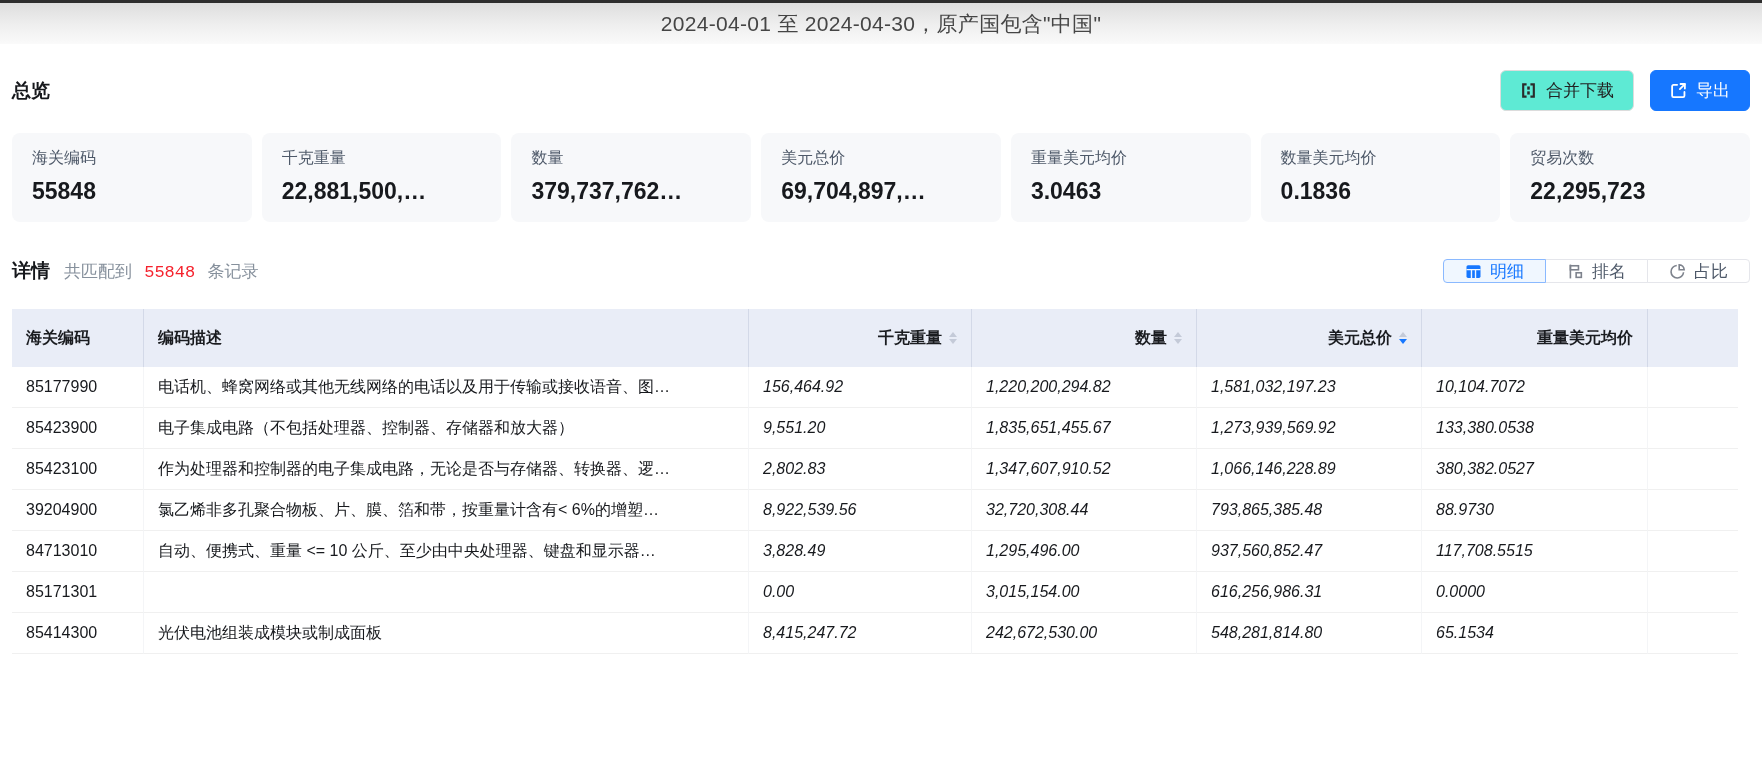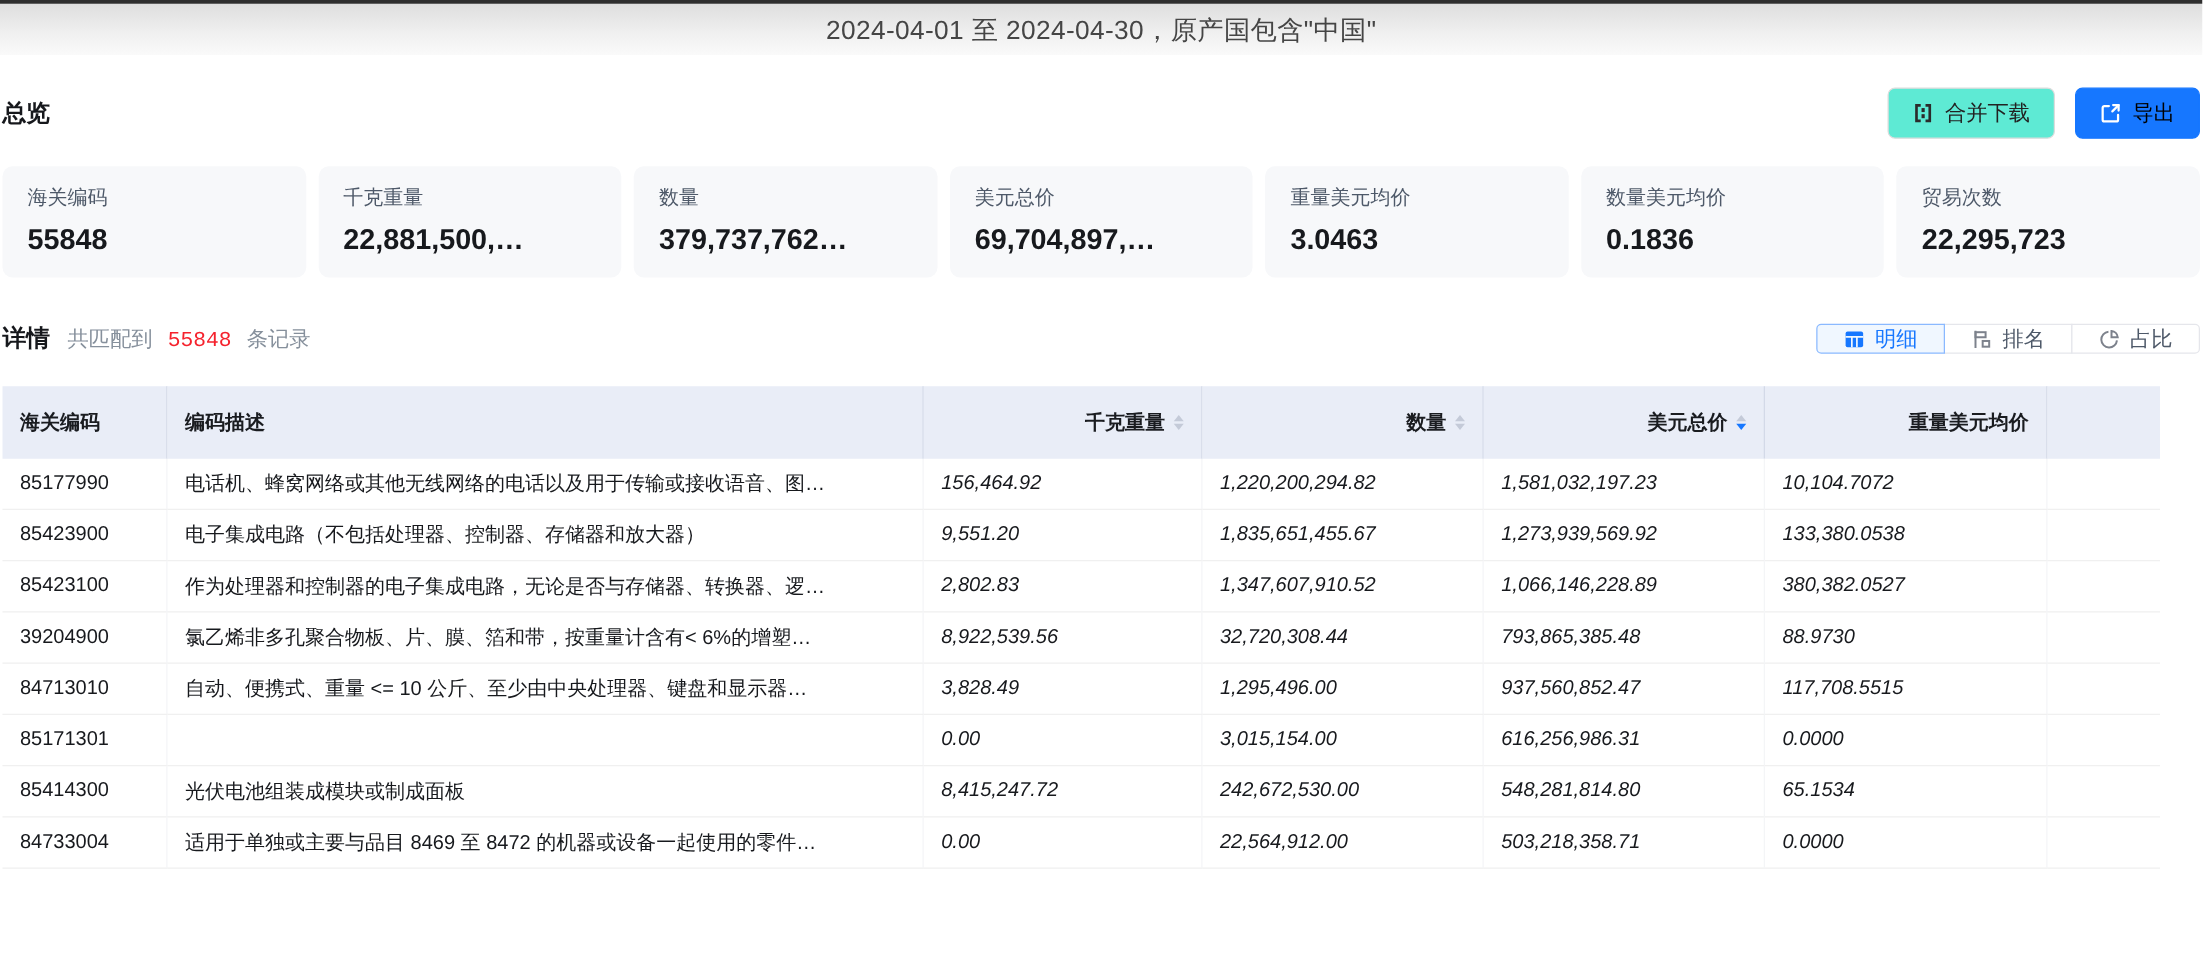--- a/index.html
+++ b/index.html
@@ -6,30 +6,30 @@
   *{box-sizing:border-box; margin:0; padding:0;}
   html,body{width:1762px; height:774px; overflow:hidden;}
   body{font-family:"Liberation Sans","DejaVu Sans",sans-serif; background:#fff; color:#1d2129;}
 
   
   .banner{height:44px; border-top:3px solid #2e2e2e;
     background:linear-gradient(180deg,#dedede 0%,#efefef 55%,#fafafa 100%);
     display:flex; align-items:center; justify-content:center;}
   .banner-title{font-size:21px; color:#454545; letter-spacing:.3px;}
 
-  .content{padding:0 2px;}
+  .content{padding:0 12px;}
 
   
   .ov-head{margin-top:26px; display:flex; align-items:center; justify-content:space-between;}
   .sec-title{font-size:19px; font-weight:bold; color:#16181c;}
   .btn-group{display:flex; gap:16px;}
   .btn{height:41px; padding:0 19px; display:inline-flex; align-items:center; gap:9px;
     font-size:17px; border-radius:6px; cursor:pointer; white-space:nowrap;}
   .btn.ghost{background:#5eead4; border:1px solid #dcdcdc; color:#222;}
-  .btn.primary{background:var(--accent); border:1px solid var(--accent); color:#000000;}
+  .btn.primary{background:var(--accent); border:1px solid var(--accent); color:#ffffff;}
 
   
   .cards{display:flex; gap:10px; margin-top:22px;}
   .card{flex:1 1 0; background:#f7f8fa; border-radius:8px; padding:15px 20px 17px; min-width:0;}
   .card-label{font-size:16px; color:#4e5969;}
   .card-value{margin-top:9px; font-size:23px; font-weight:bold; color:#17191d;
     white-space:nowrap; overflow:hidden;}
 
   
   .dt-head{margin-top:36px; display:flex; align-items:center; justify-content:space-between;font-family:Liberation Mono, monospace;}
@@ -289,25 +289,16 @@
         </tr>
         <tr>
           <td class="al">85414300</td>
           <td class="al">光伏电池组装成模块或制成面板</td>
           <td class="ar">8,415,247.72</td>
           <td class="ar">242,672,530.00</td>
           <td class="ar">548,281,814.80</td>
           <td class="ar">65.1534</td>
           <td></td>
         </tr>
-        <tr>
-          <td class="al">84733004</td>
-          <td class="al">适用于单独或主要与品目 8469 至 8472 的机器或设备一起使用的零件…</td>
-          <td class="ar">0.00</td>
-          <td class="ar">22,564,912.00</td>
-          <td class="ar">503,218,358.71</td>
-          <td class="ar">0.0000</td>
-          <td></td>
-        </tr>
       </tbody>
   </table>
 
 </div>
 
 </body></html>

